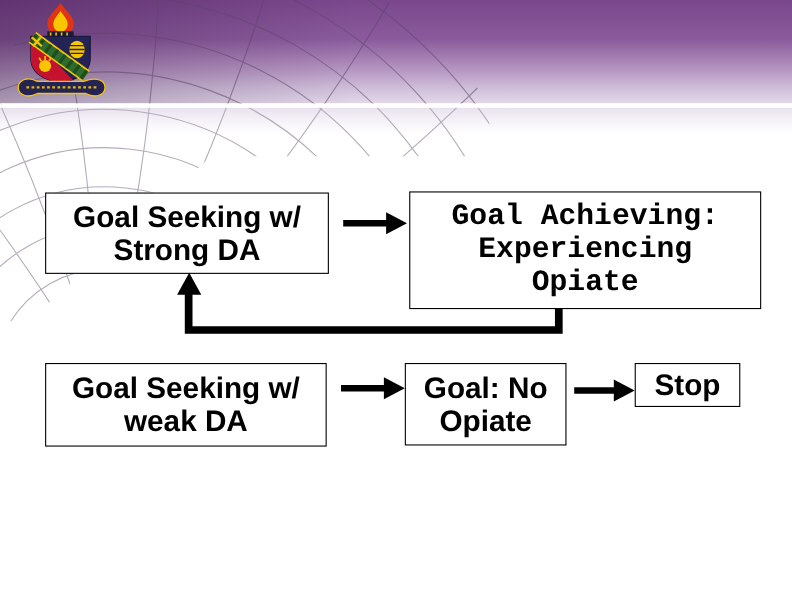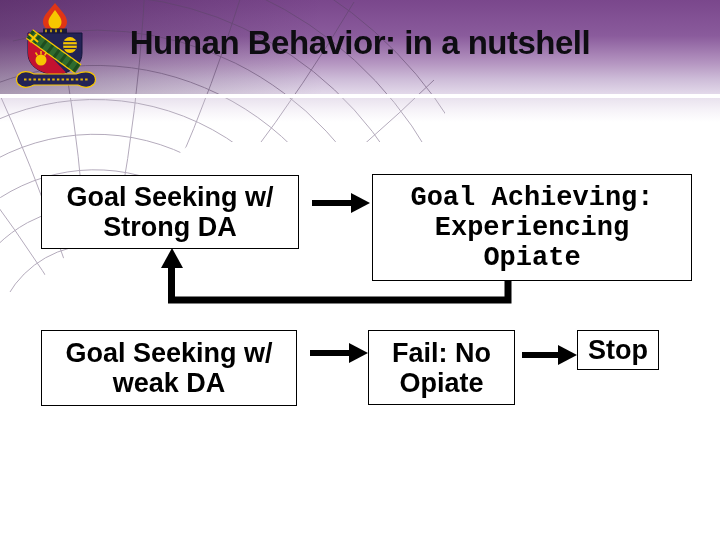--- a/index.html
+++ b/index.html
@@ -46,21 +46,21 @@
     display:flex;align-items:center;justify-content:center;
     text-align:center;
     font-weight:bold;color:#000;
     font-size:27px;line-height:30px;
     white-space:pre-line;
   }
   .b1{left:41px;top:175px;width:258px;height:74px;}
   .b2{left:372px;top:174px;width:320px;height:107px;font-family:Liberation Mono, monospace;}
   .b3{left:41px;top:330px;width:256px;height:76px;}
   .b4{left:368px;top:330px;width:147px;height:75px;}
-  .b5{left:577px;top:330px;width:82px;height:40px;font-size:27px;}
+  .b5{left:577px;top:330px;width:96px;height:40px;font-size:27px;}
 </style>
 </head>
 <body>
 
 <div class="slide">
 
   <div class="band"></div>
   <div class="band-line"></div>
   <div class="band-fade"></div>
 
@@ -139,30 +139,29 @@
     <g stroke="#f7c600" stroke-width="1.5">
       <line x1="25" y1="53.5" x2="25" y2="50"></line>
       <line x1="21.5" y1="54.5" x2="19.5" y2="51.5"></line>
       <line x1="28.5" y1="54.5" x2="30.5" y2="51.5"></line>
     </g>
 
     <path d="M2,74 C6,70 12,70 18,73 L60,73 C68,70 74,70 78,74 C80,77 80,80 78,83 C74,87 68,87 62,84 L18,84 C12,87 6,87 2,83 C0,80 0,77 2,74 Z" fill="#232355" stroke="#f7c600" stroke-width="1.2"></path>
     <line x1="8" y1="78.5" x2="72" y2="78.5" stroke="#f7c600" stroke-width="2" stroke-dasharray="2.5,2.2" opacity="0.9"></line>
   </svg>
 
-  <h1 class="title">Human Behavior: in a nutshell</h1>
 
   <div class="box b1">Goal Seeking w/
 Strong DA</div>
   <div class="box b2">Goal Achieving:
 Experiencing
 Opiate</div>
   <div class="box b3">Goal Seeking w/
 weak DA</div>
-  <div class="box b4">Fail: No
+  <div class="box b4">Goal: No
 Opiate</div>
   <div class="box b5">Stop</div>
 
   <svg class="connectors" width="720" height="540" viewBox="0 0 720 540">
     <g stroke="#000" fill="#000">
 
       <g>
         <line x1="312" y1="203" x2="352" y2="203" stroke-width="6"></line>
         <polygon points="351,193 370,203 351,213" stroke="none"></polygon>
       </g>

